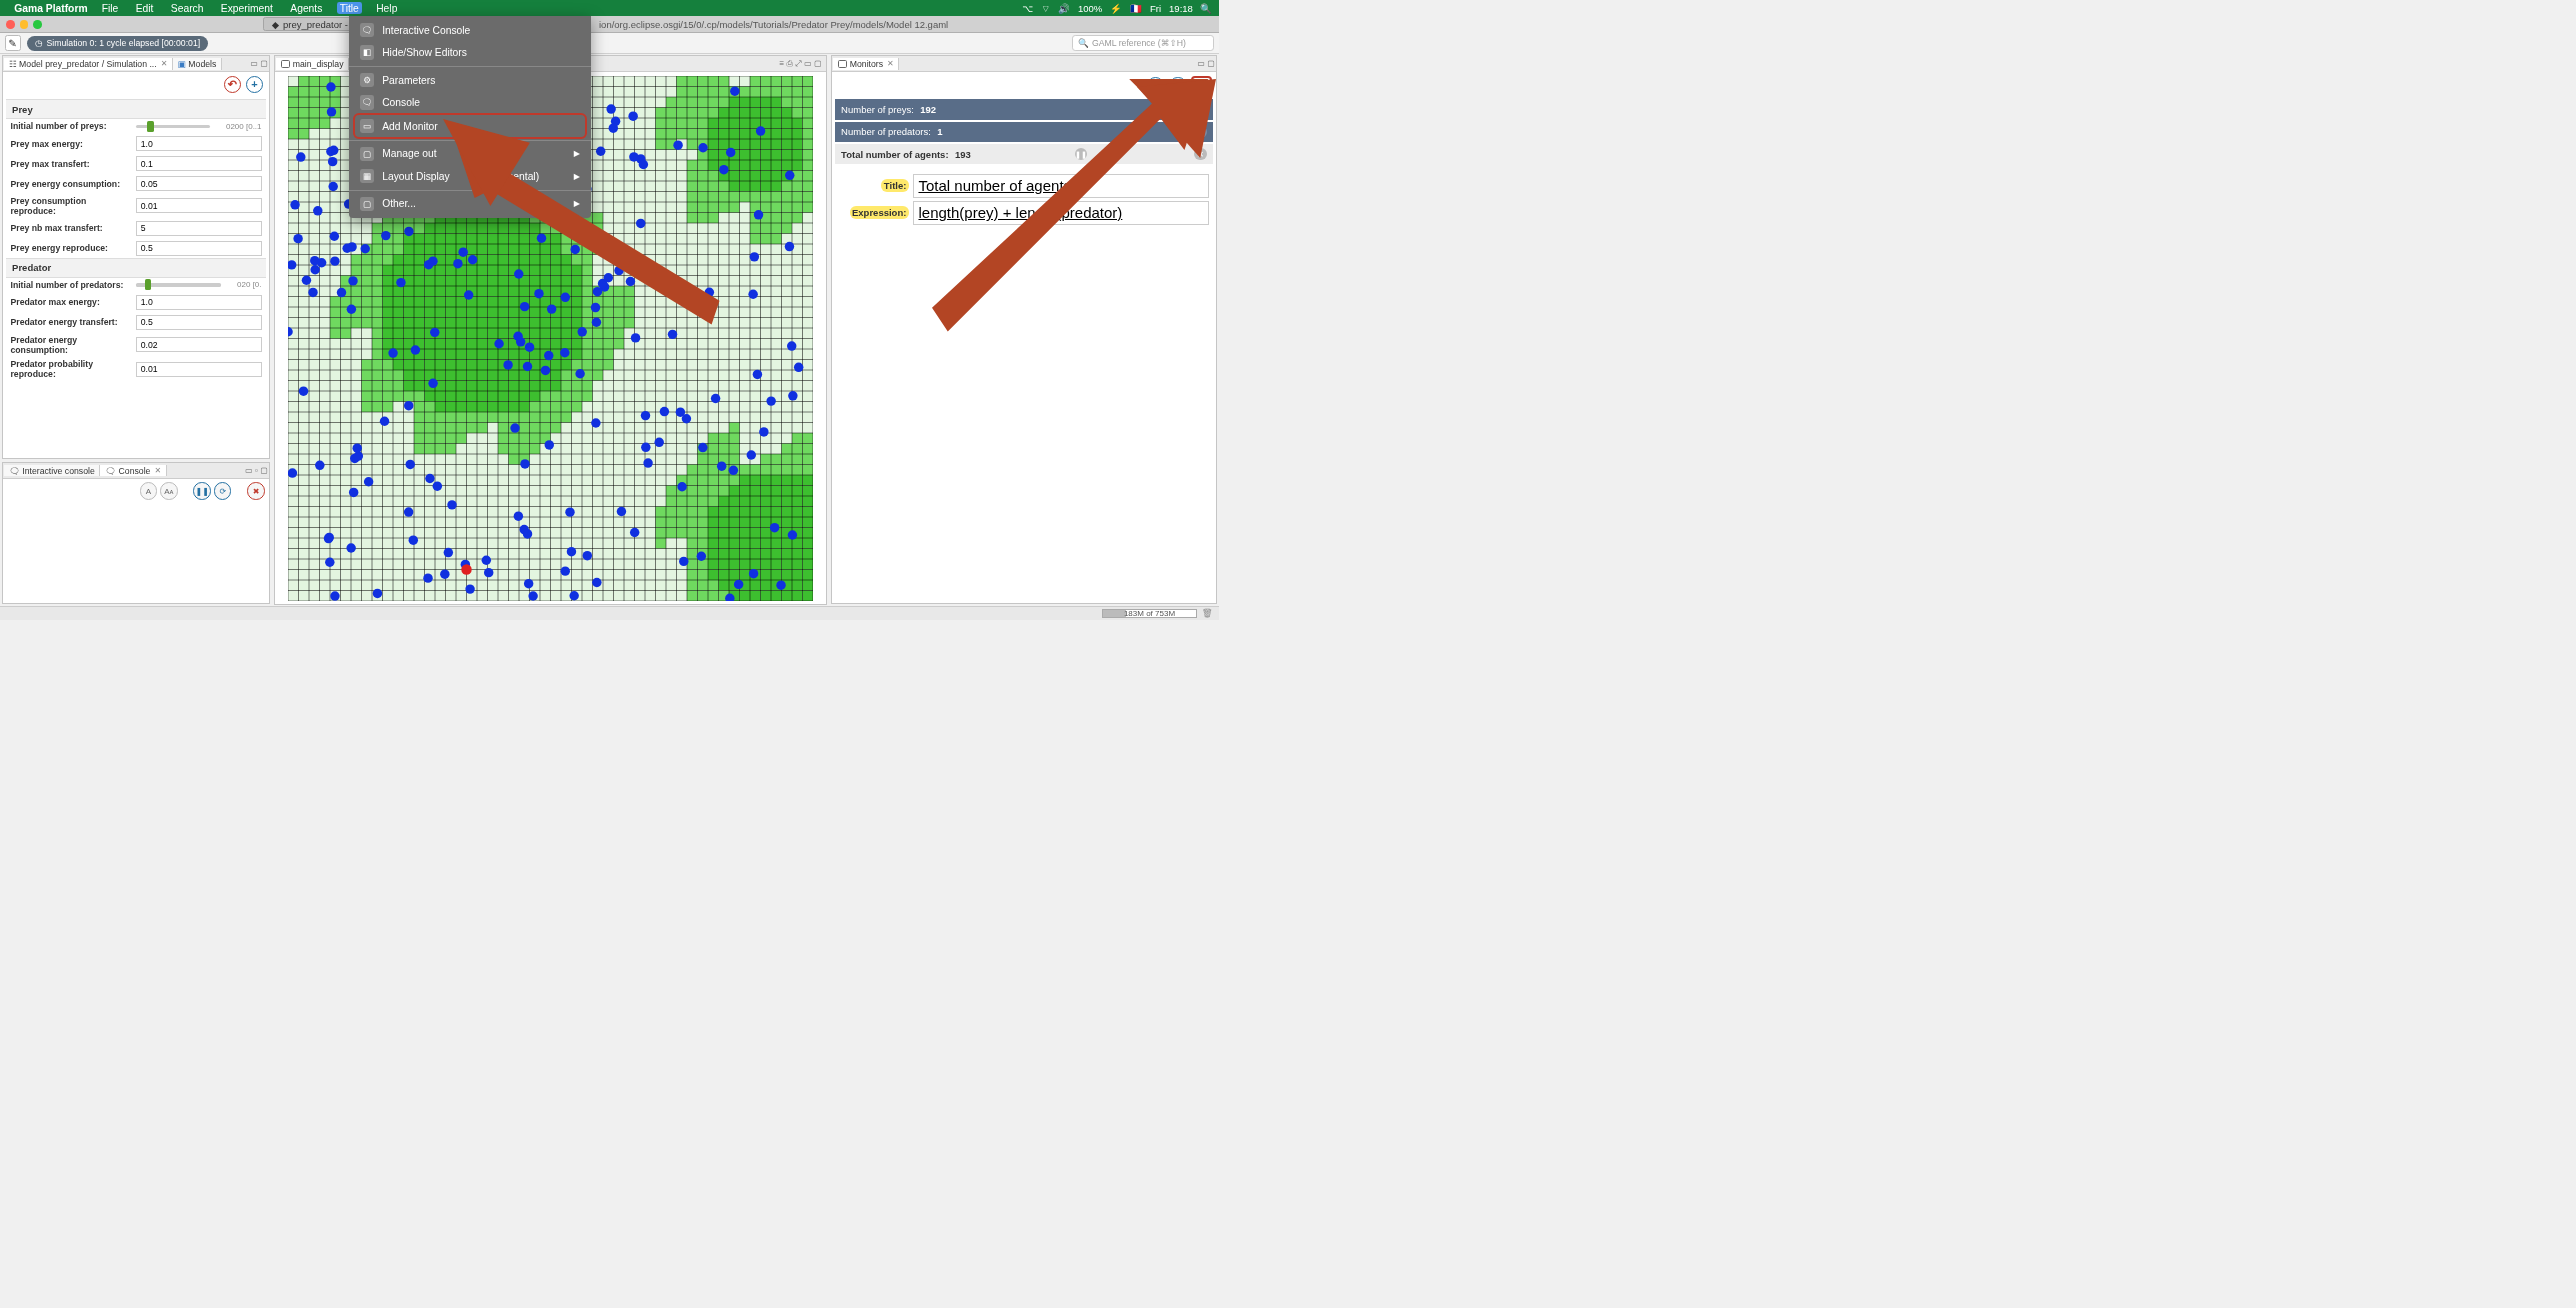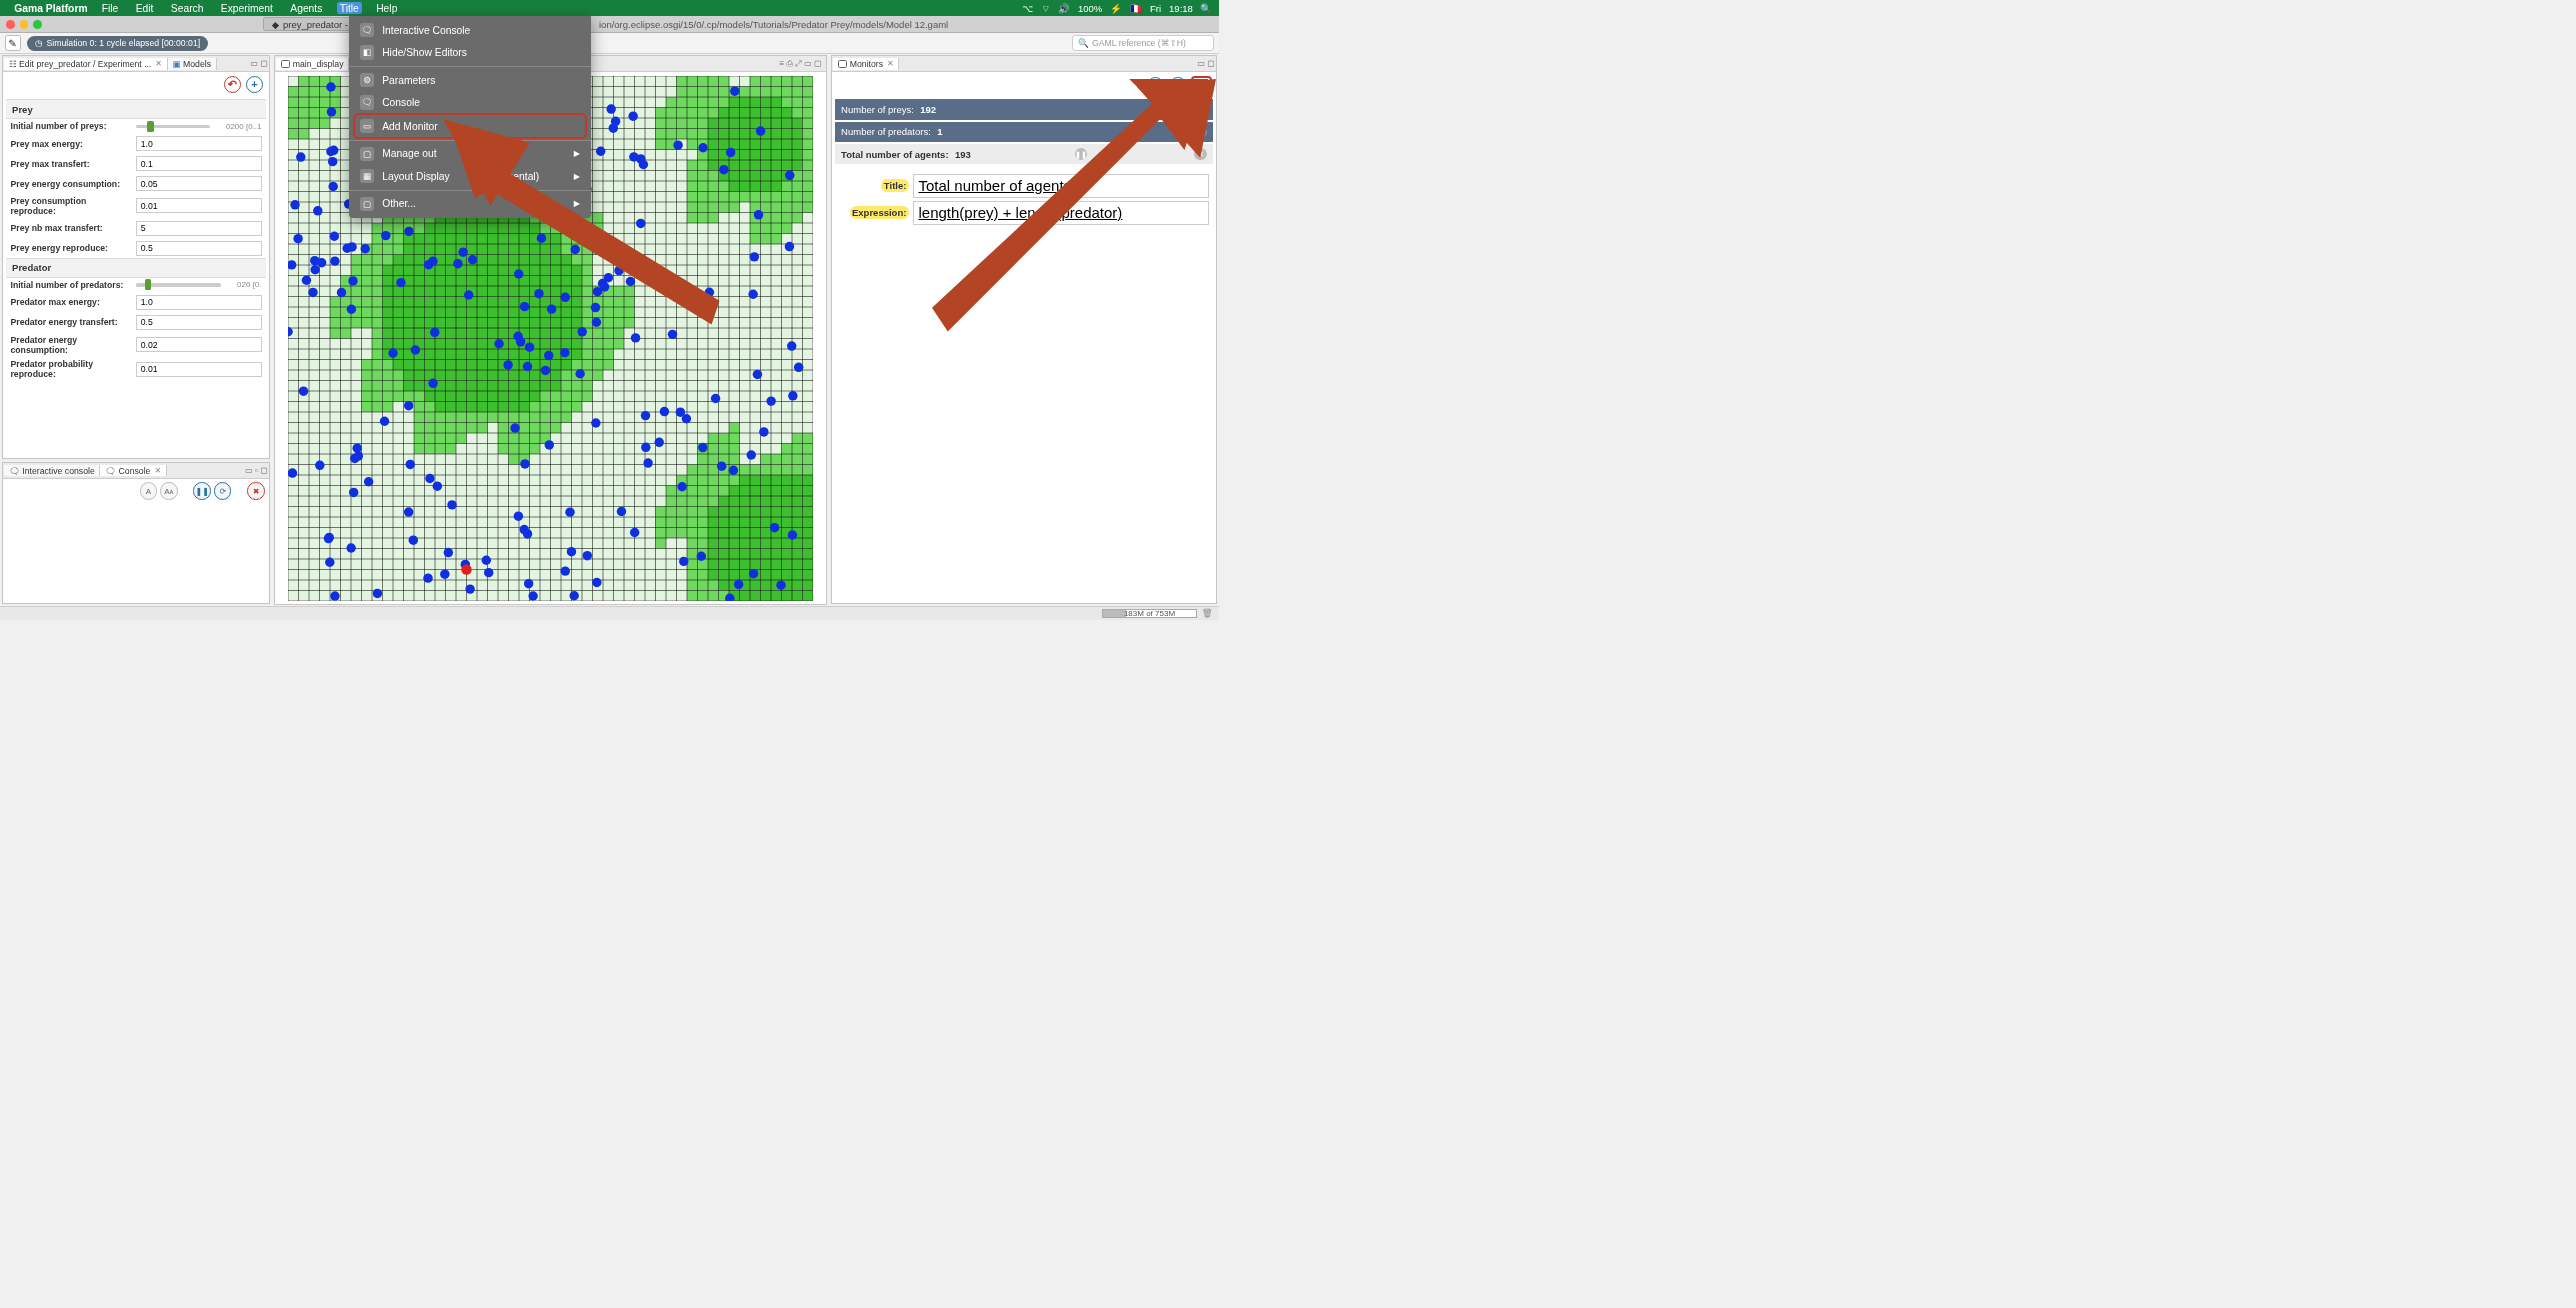--- a/index.html
+++ b/index.html
@@ -156,21 +156,21 @@
   </div>
 </div>
 
 <div class="workspace">
 
   <div class="left-col">
     <div class="panel" style="flex:1">
       <div class="panel-tabs">
         <div class="panel-tab active">
           <span>☷</span>
-          <span>Edit prey_predator / Experiment ...</span>
+          <span>Model prey_predator / Simulation ...</span>
           <span class="tab-close">✕</span>
         </div>
         <div class="panel-tab">
           <span style="color:#3b7cc4">▣</span>
           <span>Models</span>
         </div>
         <div class="mini-btns">
           <span>▭</span>
           <span>▢</span>
         </div>

